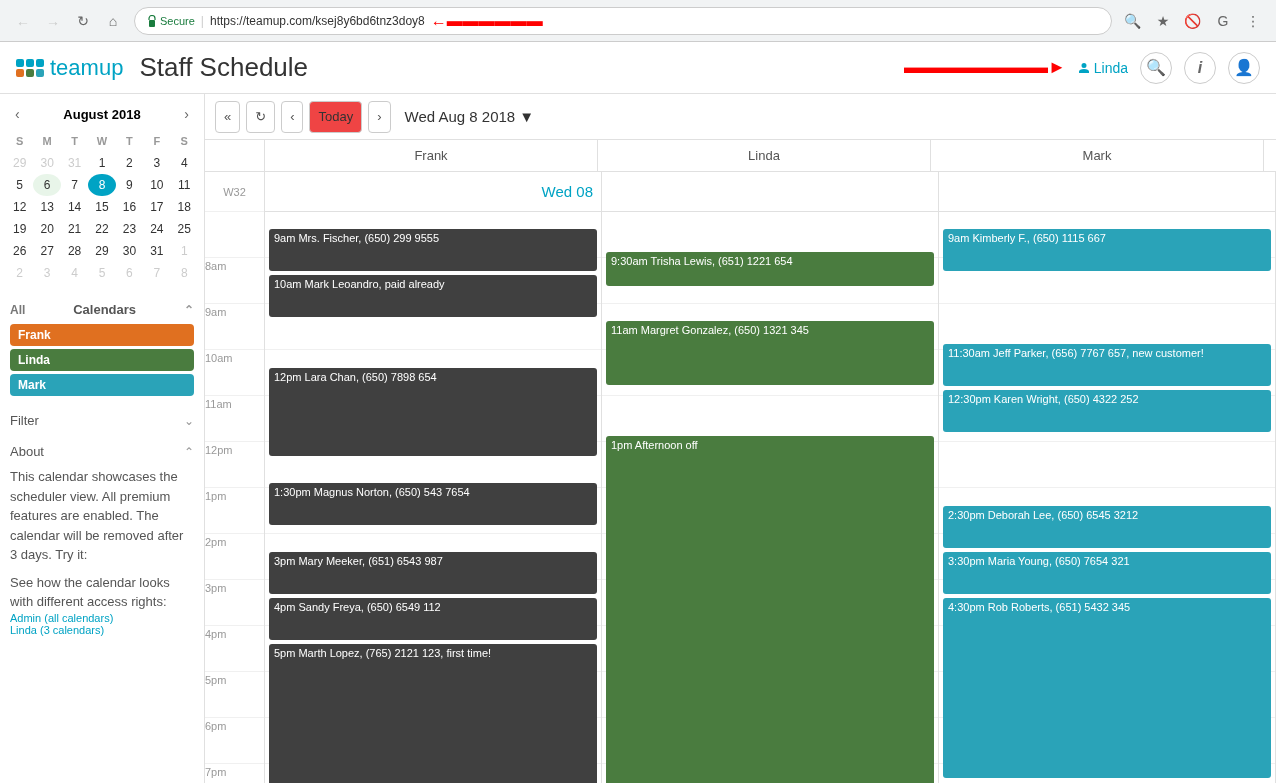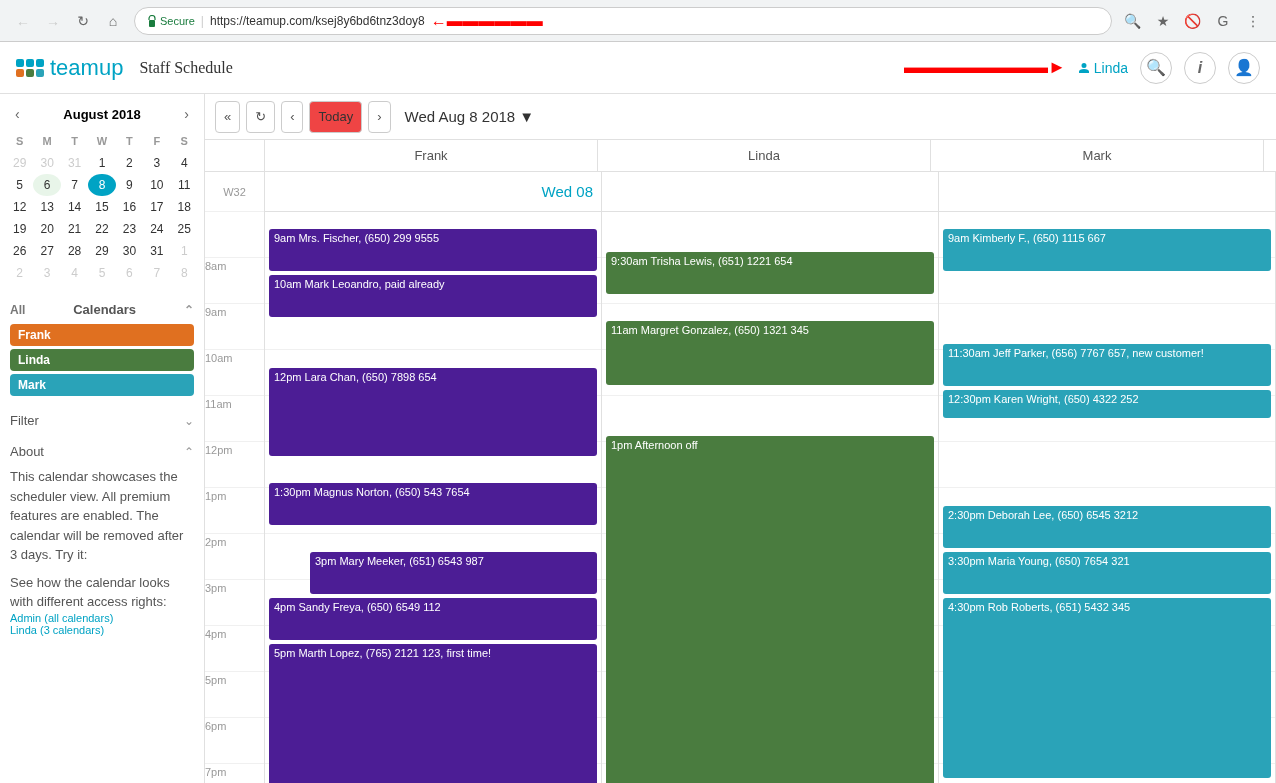--- a/index.html
+++ b/index.html
@@ -52,21 +52,21 @@
       border-bottom: 1px solid #e0e0e0;
       display: flex;
       align-items: center;
       padding: 0 16px;
       gap: 16px;
     }
     .logo { display: flex; align-items: center; gap: 6px; }
     .logo-dots { display: grid; grid-template-columns: repeat(3,8px); grid-template-rows: repeat(2,8px); gap: 2px; }
     .logo-dot { width: 8px; height: 8px; border-radius: 2px; }
     .logo-text { font-size: 22px; color: #00a3c4; font-weight: 300; }
-    .app-title { font-size: 16px; font-weight: 400; color: #333; flex: 1; font-family: Liberation Serif, serif; }
+    .app-title { font-size: 26px; font-weight: 400; color: #333; flex: 1; }
     .header-right { display: flex; align-items: center; gap: 12px; }
     .user-link { color: #00a3c4; text-decoration: none; display: flex; align-items: center; gap: 4px; font-size: 14px; }
     .header-icon-btn {
       width: 32px; height: 32px; background: none; border: none;
       cursor: pointer; border-radius: 50%; display: flex; align-items: center; justify-content: center;
       color: #666; font-size: 16px; border: 1px solid #ccc;
     }
 
     
     .main-layout { display: flex; height: calc(783px - 42px - 52px); }
@@ -226,21 +226,21 @@
       left: 4px;
       right: 4px;
       border-radius: 3px;
       padding: 3px 5px;
       font-size: 11px;
       color: #fff;
       cursor: pointer;
       overflow: hidden;
       z-index: 1;
     }
-    .event-orange { background: #4c1d95; }
+    .event-orange { background: #404040; }
     .event-green { background: #4a7c3f; }
     .event-teal { background: #2aa3b8; }
 
     
     ::-webkit-scrollbar { width: 8px; }
     ::-webkit-scrollbar-track { background: #f1f1f1; }
     ::-webkit-scrollbar-thumb { background: #ccc; border-radius: 4px; }
   </style>
 </head>
 <body>
@@ -525,21 +525,21 @@
             </div>
             <div class="event event-orange" style="top:103px;height:42px;">
               <span>10am Mark Leoandro, paid already</span>
             </div>
             <div class="event event-orange" style="top:196px;height:88px;">
               <span>12pm Lara Chan, (650) 7898 654</span>
             </div>
             <div class="event event-orange" style="top:311px;height:42px;">
               <span>1:30pm Magnus Norton, (650) 543 7654</span>
             </div>
-            <div class="event event-orange" style="top:380px;height:42px;margin-left:41px;">
+            <div class="event event-orange" style="top:380px;height:42px;">
               <span>3pm Mary Meeker, (651) 6543 987</span>
             </div>
             <div class="event event-orange" style="top:426px;height:42px;">
               <span>4pm Sandy Freya, (650) 6549 112</span>
             </div>
             <div class="event event-orange" style="top:472px;height:180px;">
               <span>5pm Marth Lopez, (765) 2121 123, first time!</span>
             </div>
           </div>
 
@@ -552,21 +552,21 @@
             <div style="height:46px;border-bottom:1px solid #f0f0f0;"></div>
             <div style="height:46px;border-bottom:1px solid #f0f0f0;"></div>
             <div style="height:46px;border-bottom:1px solid #f0f0f0;"></div>
             <div style="height:46px;border-bottom:1px solid #f0f0f0;"></div>
             <div style="height:46px;border-bottom:1px solid #f0f0f0;"></div>
             <div style="height:46px;border-bottom:1px solid #f0f0f0;"></div>
             <div style="height:46px;border-bottom:1px solid #f0f0f0;"></div>
             <div style="height:46px;border-bottom:1px solid #f0f0f0;"></div>
             <div style="height:46px;border-bottom:1px solid #f0f0f0;"></div>
 
-            <div class="event event-green" style="top:80px;height:42px;">
+            <div class="event event-green" style="top:80px;height:34px;">
               <span>9:30am Trisha Lewis, (651) 1221 654</span>
             </div>
             <div class="event event-green" style="top:149px;height:64px;">
               <span>11am Margret Gonzalez, (650) 1321 345</span>
             </div>
             <div class="event event-green" style="top:264px;height:402px;">
               <span>1pm Afternoon off</span>
             </div>
           </div>
 
@@ -585,21 +585,21 @@
             <div style="height:46px;border-bottom:1px solid #f0f0f0;"></div>
             <div style="height:46px;border-bottom:1px solid #f0f0f0;"></div>
             <div style="height:46px;border-bottom:1px solid #f0f0f0;"></div>
 
             <div class="event event-teal" style="top:57px;height:42px;">
               <span>9am Kimberly F., (650) 1115 667</span>
             </div>
             <div class="event event-teal" style="top:172px;height:42px;">
               <span>11:30am Jeff Parker, (656) 7767 657, new customer!</span>
             </div>
-            <div class="event event-teal" style="top:218px;height:28px;">
+            <div class="event event-teal" style="top:218px;height:42px;">
               <span>12:30pm Karen Wright, (650) 4322 252</span>
             </div>
             <div class="event event-teal" style="top:334px;height:42px;">
               <span>2:30pm Deborah Lee, (650) 6545 3212</span>
             </div>
             <div class="event event-teal" style="top:380px;height:42px;">
               <span>3:30pm Maria Young, (650) 7654 321</span>
             </div>
             <div class="event event-teal" style="top:426px;height:180px;">
               <span>4:30pm Rob Roberts, (651) 5432 345</span>

